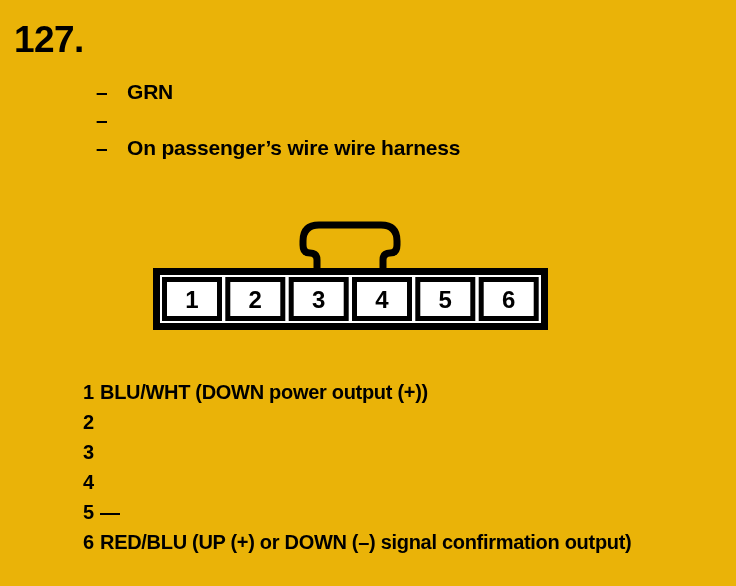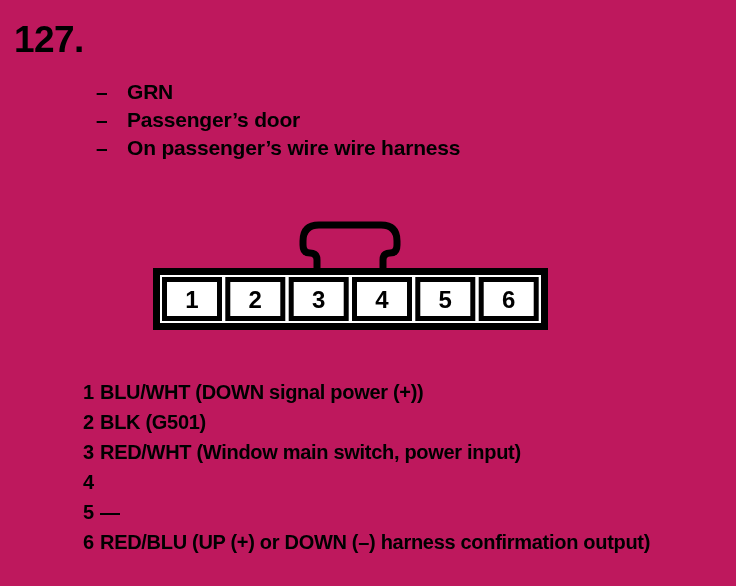--- a/index.html
+++ b/index.html
@@ -11,21 +11,21 @@
     position: relative;
     width: 736px;
     height: 586px;
     overflow: hidden;
     font-family: "Liberation Sans", "DejaVu Sans", sans-serif;
     color: #000000;
   }
   .page {
     position: absolute;
     inset: 0;
-    background: #be185d;
+    background: #eab308;
   }
   
   .title-row {
     position: absolute;
     left: 14px;
     top: 18px;
     display: flex;
     align-items: baseline;
     font-weight: bold;
     font-size: 37px;
@@ -96,21 +96,20 @@
     <span class="title-num">127.</span>
   </div>
 
   <div class="spec-list">
       <div class="spec-item">
         <span class="spec-marker">–</span>
         <span>GRN</span>
       </div>
       <div class="spec-item">
         <span class="spec-marker">–</span>
-        <span>Passenger’s door</span>
       </div>
       <div class="spec-item">
         <span class="spec-marker">–</span>
         <span>On passenger’s wire wire harness</span>
       </div>
     </div>
 
   <svg class="connector-svg" width="410" height="120" viewBox="0 0 410 120">
     <path d="M 172 58 V 45 Q 172 38 165 38 Q 158 38 158 30 V 26 Q 158 10 174 10 H 236 Q 252 10 252 26 V 30 Q 252 38 245 38 Q 238 38 238 45 V 58" fill="none" stroke="#000000" stroke-width="7" stroke-linejoin="round"></path>
     <rect x="11.5" y="56.5" width="388" height="55" fill="#ffffff" stroke="#000000" stroke-width="7"></rect>
@@ -126,36 +125,34 @@
         <rect x="272.8" y="64.5" width="55" height="39" fill="#ffffff" stroke="#000000" stroke-width="5"></rect>
         <text x="300.3" y="93" text-anchor="middle" fill="#000000">5</text>
         <rect x="336.2" y="64.5" width="55" height="39" fill="#ffffff" stroke="#000000" stroke-width="5"></rect>
         <text x="363.7" y="93" text-anchor="middle" fill="#000000">6</text>
       </g>
   </svg>
 
   <div class="pin-list">
       <div class="pin-row">
         <span class="pin-num">1</span>
-        <span>BLU/WHT (DOWN signal power (+))</span>
+        <span>BLU/WHT (DOWN power output (+))</span>
       </div>
       <div class="pin-row">
         <span class="pin-num">2</span>
-        <span>BLK (G501)</span>
       </div>
       <div class="pin-row">
         <span class="pin-num">3</span>
-        <span>RED/WHT (Window main switch, power input)</span>
       </div>
       <div class="pin-row">
         <span class="pin-num">4</span>
       </div>
       <div class="pin-row">
         <span class="pin-num">5</span>
         <span>—</span>
       </div>
       <div class="pin-row">
         <span class="pin-num">6</span>
-        <span>RED/BLU (UP (+) or DOWN (–) harness confirmation output)</span>
+        <span>RED/BLU (UP (+) or DOWN (–) signal confirmation output)</span>
       </div>
     </div>
 
 </div>
 
 </body></html>

